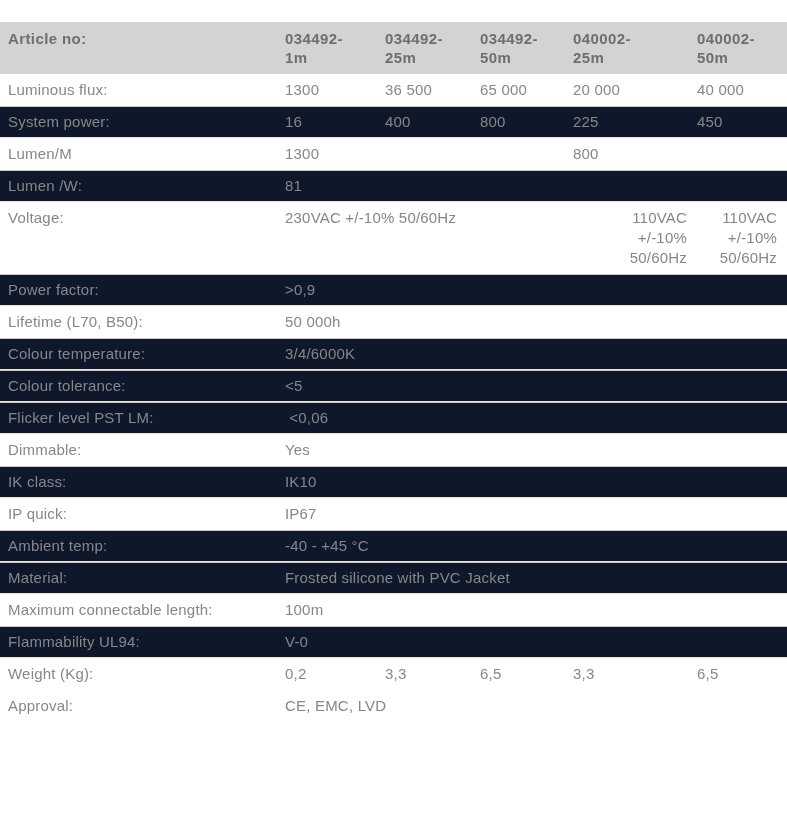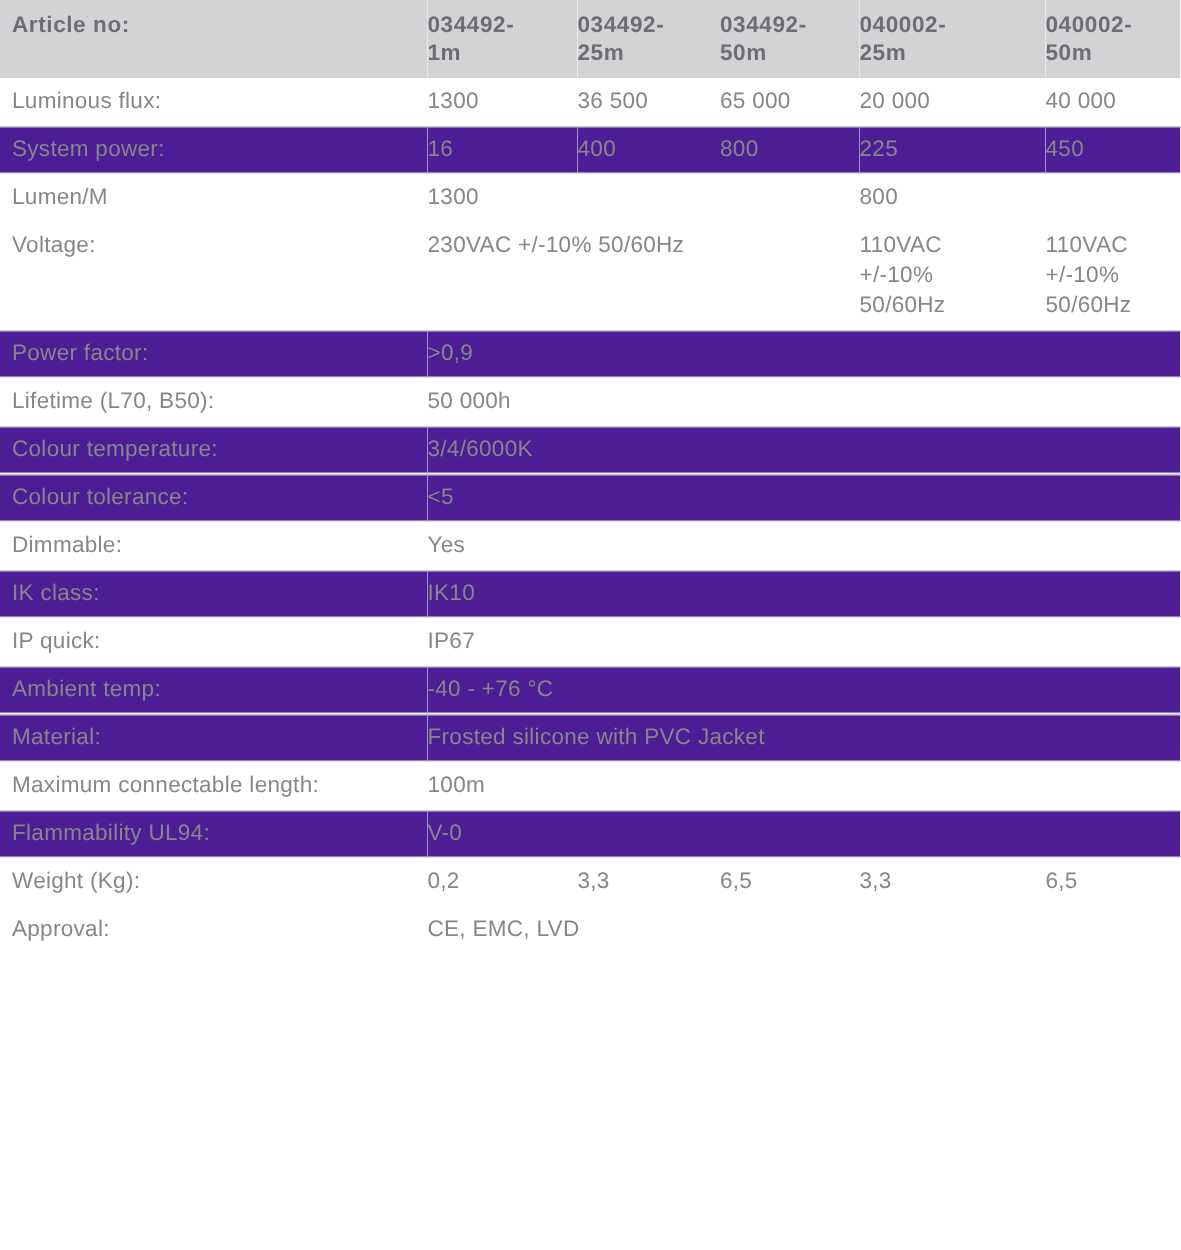--- a/index.html
+++ b/index.html
@@ -12,20 +12,21 @@
     width: 787px;
     min-height: 833px;
     background: #ffffff;
     overflow: hidden;
   }
   table.spec {
     width: 787px;
     border-collapse: collapse;
     table-layout: fixed;
     color: #85878a;
+    margin-top: 22px;
   }
   table.spec th,
   table.spec td {
     text-align: left;
     vertical-align: top;
     font-size: 15px;
     line-height: 20px;
     font-weight: normal;
     padding: 6px 10px 6px 0;
     overflow: hidden;
@@ -42,26 +43,27 @@
     line-height: 19px;
     padding-top: 7px;
     padding-bottom: 7px;
     letter-spacing: 0.4px;
   }
   table.spec thead th .hline {
     display: block;
   }
   
   table.spec tr.gray td {
-    background: #4c1d95;
+    background: #0f172a;
     box-shadow: inset 0 1px 0 #c9cbcd, inset 0 -1px 0 #e9e3da;
   }
   
   table.spec td.stack {
     word-spacing: 999px;
+    text-align: right;
   }
 </style>
 </head>
 <body>
 
 <div class="page">
   <table class="spec">
     <colgroup>
       <col style="width:285px">
       <col style="width:100px">
@@ -110,20 +112,24 @@
           <td>400</td>
           <td>800</td>
           <td>225</td>
           <td>450</td>
         </tr>
         <tr class="">
           <td class="label-col">Lumen/M</td>
           <td colspan="3">1300</td>
           <td colspan="2">800</td>
         </tr>
+        <tr class="gray">
+          <td class="label-col">Lumen /W:</td>
+          <td colspan="5">81</td>
+        </tr>
         <tr class="">
           <td class="label-col">Voltage:</td>
           <td colspan="3">230VAC +/-10% 50/60Hz</td>
           <td class="stack">110VAC +/-10% 50/60Hz</td>
           <td class="stack">110VAC +/-10% 50/60Hz</td>
         </tr>
         <tr class="gray">
           <td class="label-col">Power factor:</td>
           <td colspan="5">&gt;0,9</td>
         </tr>
@@ -132,35 +138,39 @@
           <td colspan="5">50 000h</td>
         </tr>
         <tr class="gray">
           <td class="label-col">Colour temperature:</td>
           <td colspan="5">3/4/6000K</td>
         </tr>
         <tr class="gray">
           <td class="label-col">Colour tolerance:</td>
           <td colspan="5">&lt;5</td>
         </tr>
+        <tr class="gray">
+          <td class="label-col">Flicker level PST LM:</td>
+          <td colspan="5">&nbsp;&lt;0,06</td>
+        </tr>
         <tr class="">
           <td class="label-col">Dimmable:</td>
           <td colspan="5">Yes</td>
         </tr>
         <tr class="gray">
           <td class="label-col">IK class:</td>
           <td colspan="5">IK10</td>
         </tr>
         <tr class="">
           <td class="label-col">IP quick:</td>
           <td colspan="5">IP67</td>
         </tr>
         <tr class="gray">
           <td class="label-col">Ambient temp:</td>
-          <td colspan="5">-40 - +76 °C</td>
+          <td colspan="5">-40 - +45 °C</td>
         </tr>
         <tr class="gray">
           <td class="label-col">Material:</td>
           <td colspan="5">Frosted silicone with PVC Jacket</td>
         </tr>
         <tr class="">
           <td class="label-col">Maximum connectable length:</td>
           <td colspan="5">100m</td>
         </tr>
         <tr class="gray">

